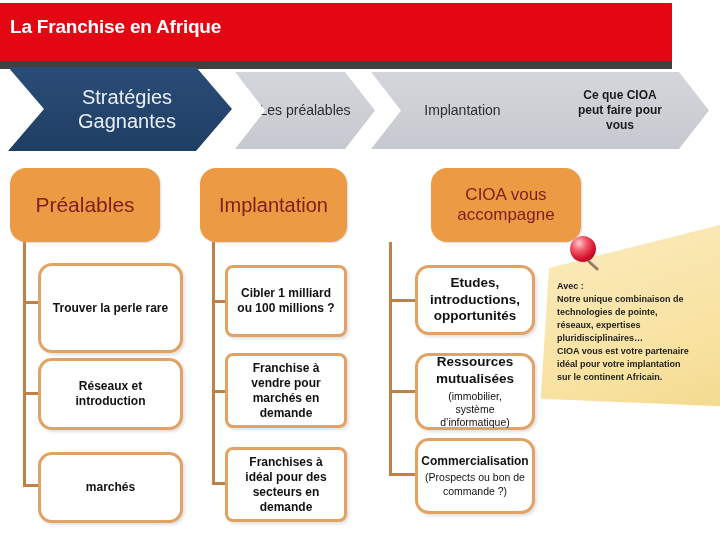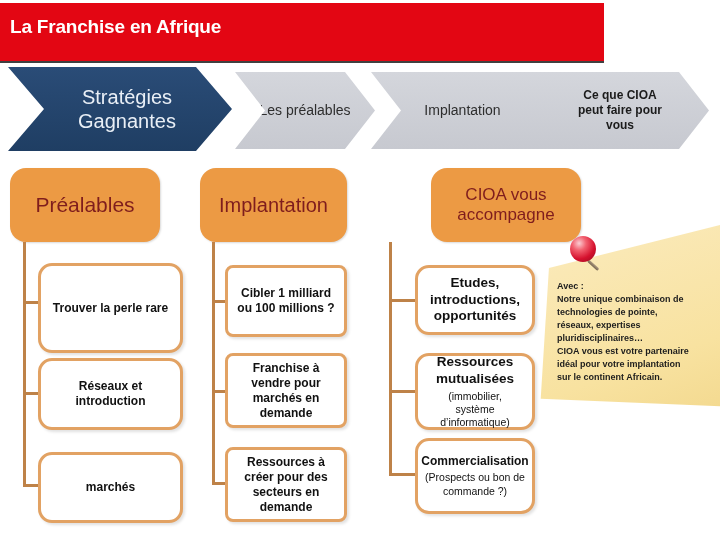--- a/index.html
+++ b/index.html
@@ -1,21 +1,21 @@
 <!DOCTYPE html>
 <html><head>
 <meta charset="utf-8">
 <style>
   html,body{margin:0;padding:0;background:#fff;}
   .slide{position:relative;width:720px;height:540px;background:#ffffff;overflow:hidden;
          font-family:"Liberation Sans",sans-serif;}
 
   
-  .header{position:absolute;left:0;top:3px;width:604px;height:58px;background:#E30613;
-          border-bottom:2px solid #404040;}
+  .header{position:absolute;left:0;top:3px;width:672px;height:58px;background:#E30613;
+          border-bottom:8px solid #404040;}
   .header h1{position:absolute;left:10px;top:13px;margin:0;font-size:19px;font-weight:bold;
              color:#ffffff;letter-spacing:-0.2px;}
 
   
   .chev{position:absolute;display:flex;align-items:center;justify-content:center;
         text-align:center;line-height:1.2;}
   .chev-blue{left:8px;top:67px;width:224px;height:84px;
       background:linear-gradient(180deg,#2A4C77,#1F3E63);
       clip-path:polygon(0 0,188px 0,224px 50%,188px 100%,0 100%,36px 50%);
       color:#E9EFF6;font-size:20px;}
@@ -128,21 +128,21 @@
     <div class="lbl">marchés</div>
   </div>
 
   <div class="child c2" style="top:265px;height:72px">
     <div class="lbl w105">Cibler 1 milliard ou 100 millions ?</div>
   </div>
   <div class="child c2" style="top:353px;height:75px">
     <div class="lbl w90">Franchise à vendre pour marchés en demande</div>
   </div>
   <div class="child c2" style="top:447px;height:75px">
-    <div class="lbl w90" style="max-width:97px">Ressources à créer pour des secteurs en demande</div>
+    <div class="lbl w90" style="max-width:97px">Franchises à idéal pour des secteurs en demande</div>
   </div>
 
   <div class="child c3" style="top:265px;height:70px">
     <div class="lbl t14 w105">Etudes, introductions, opportunités</div>
   </div>
   <div class="child c3" style="top:353px;height:77px">
     <div class="lbl t14 w90">Ressources mutualisées</div>
     <div class="sub sub3">(immobilier, système d’informatique)</div>
   </div>
   <div class="child c3" style="top:438px;height:76px">

